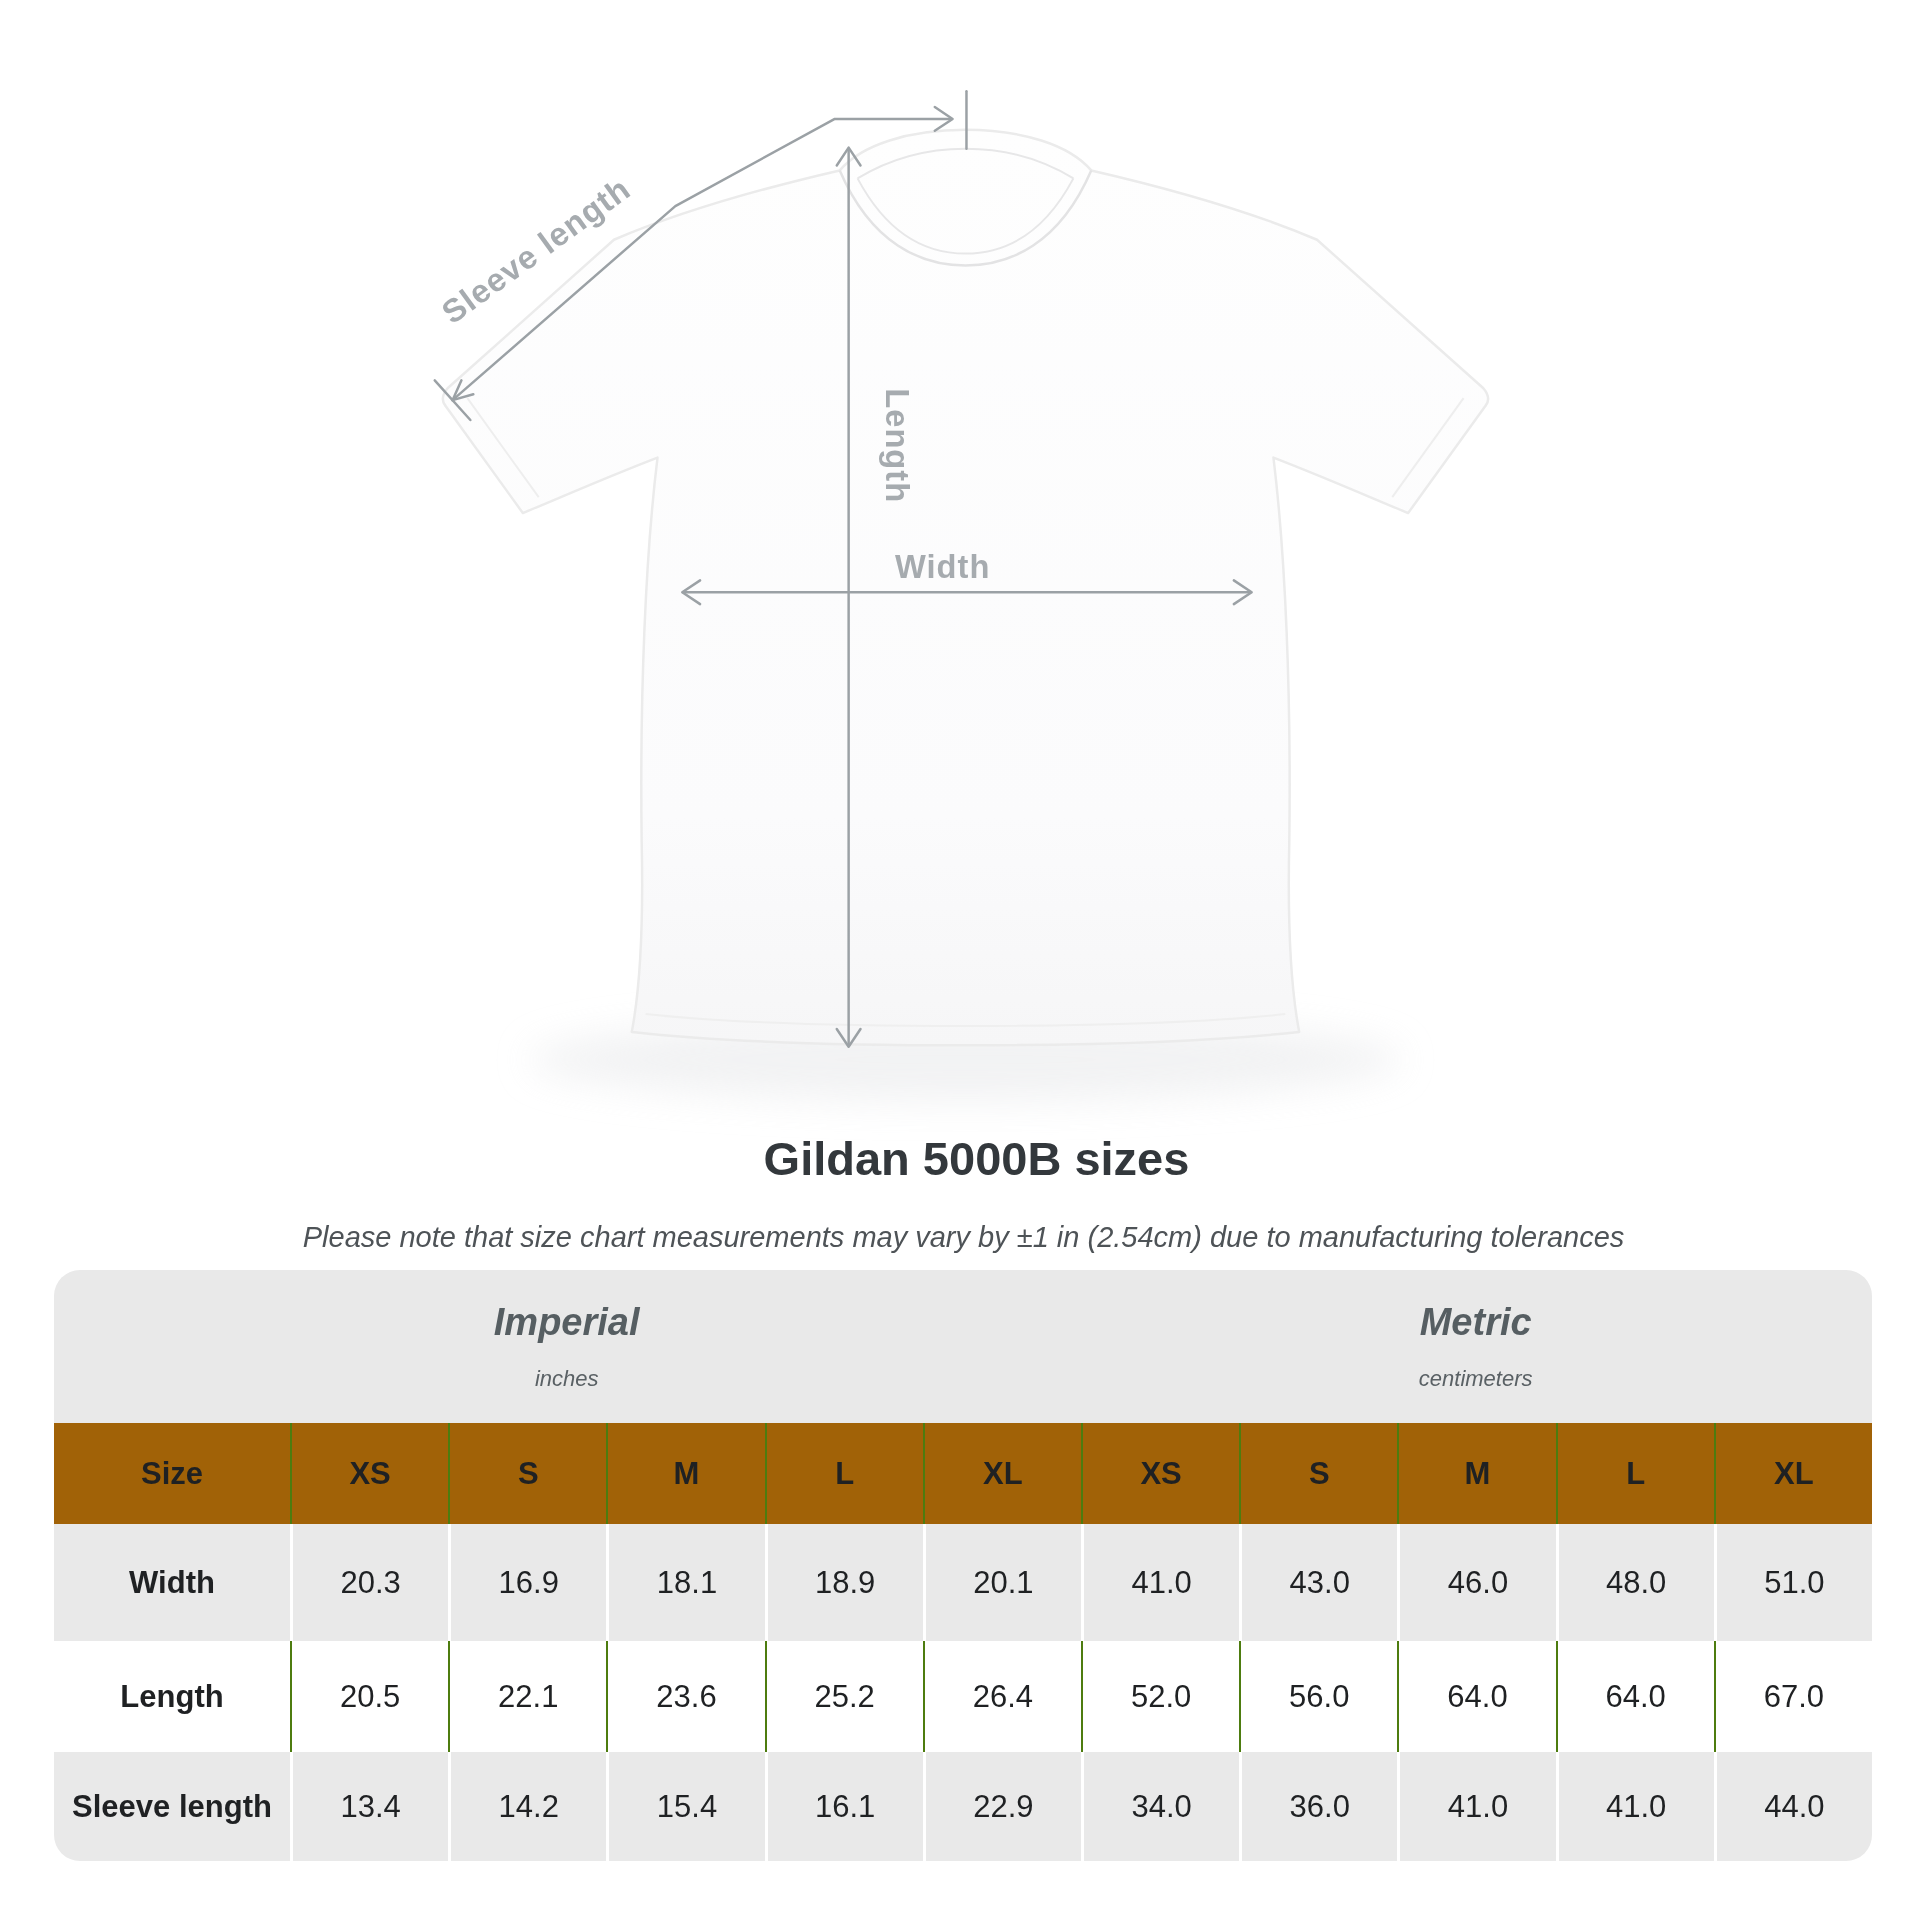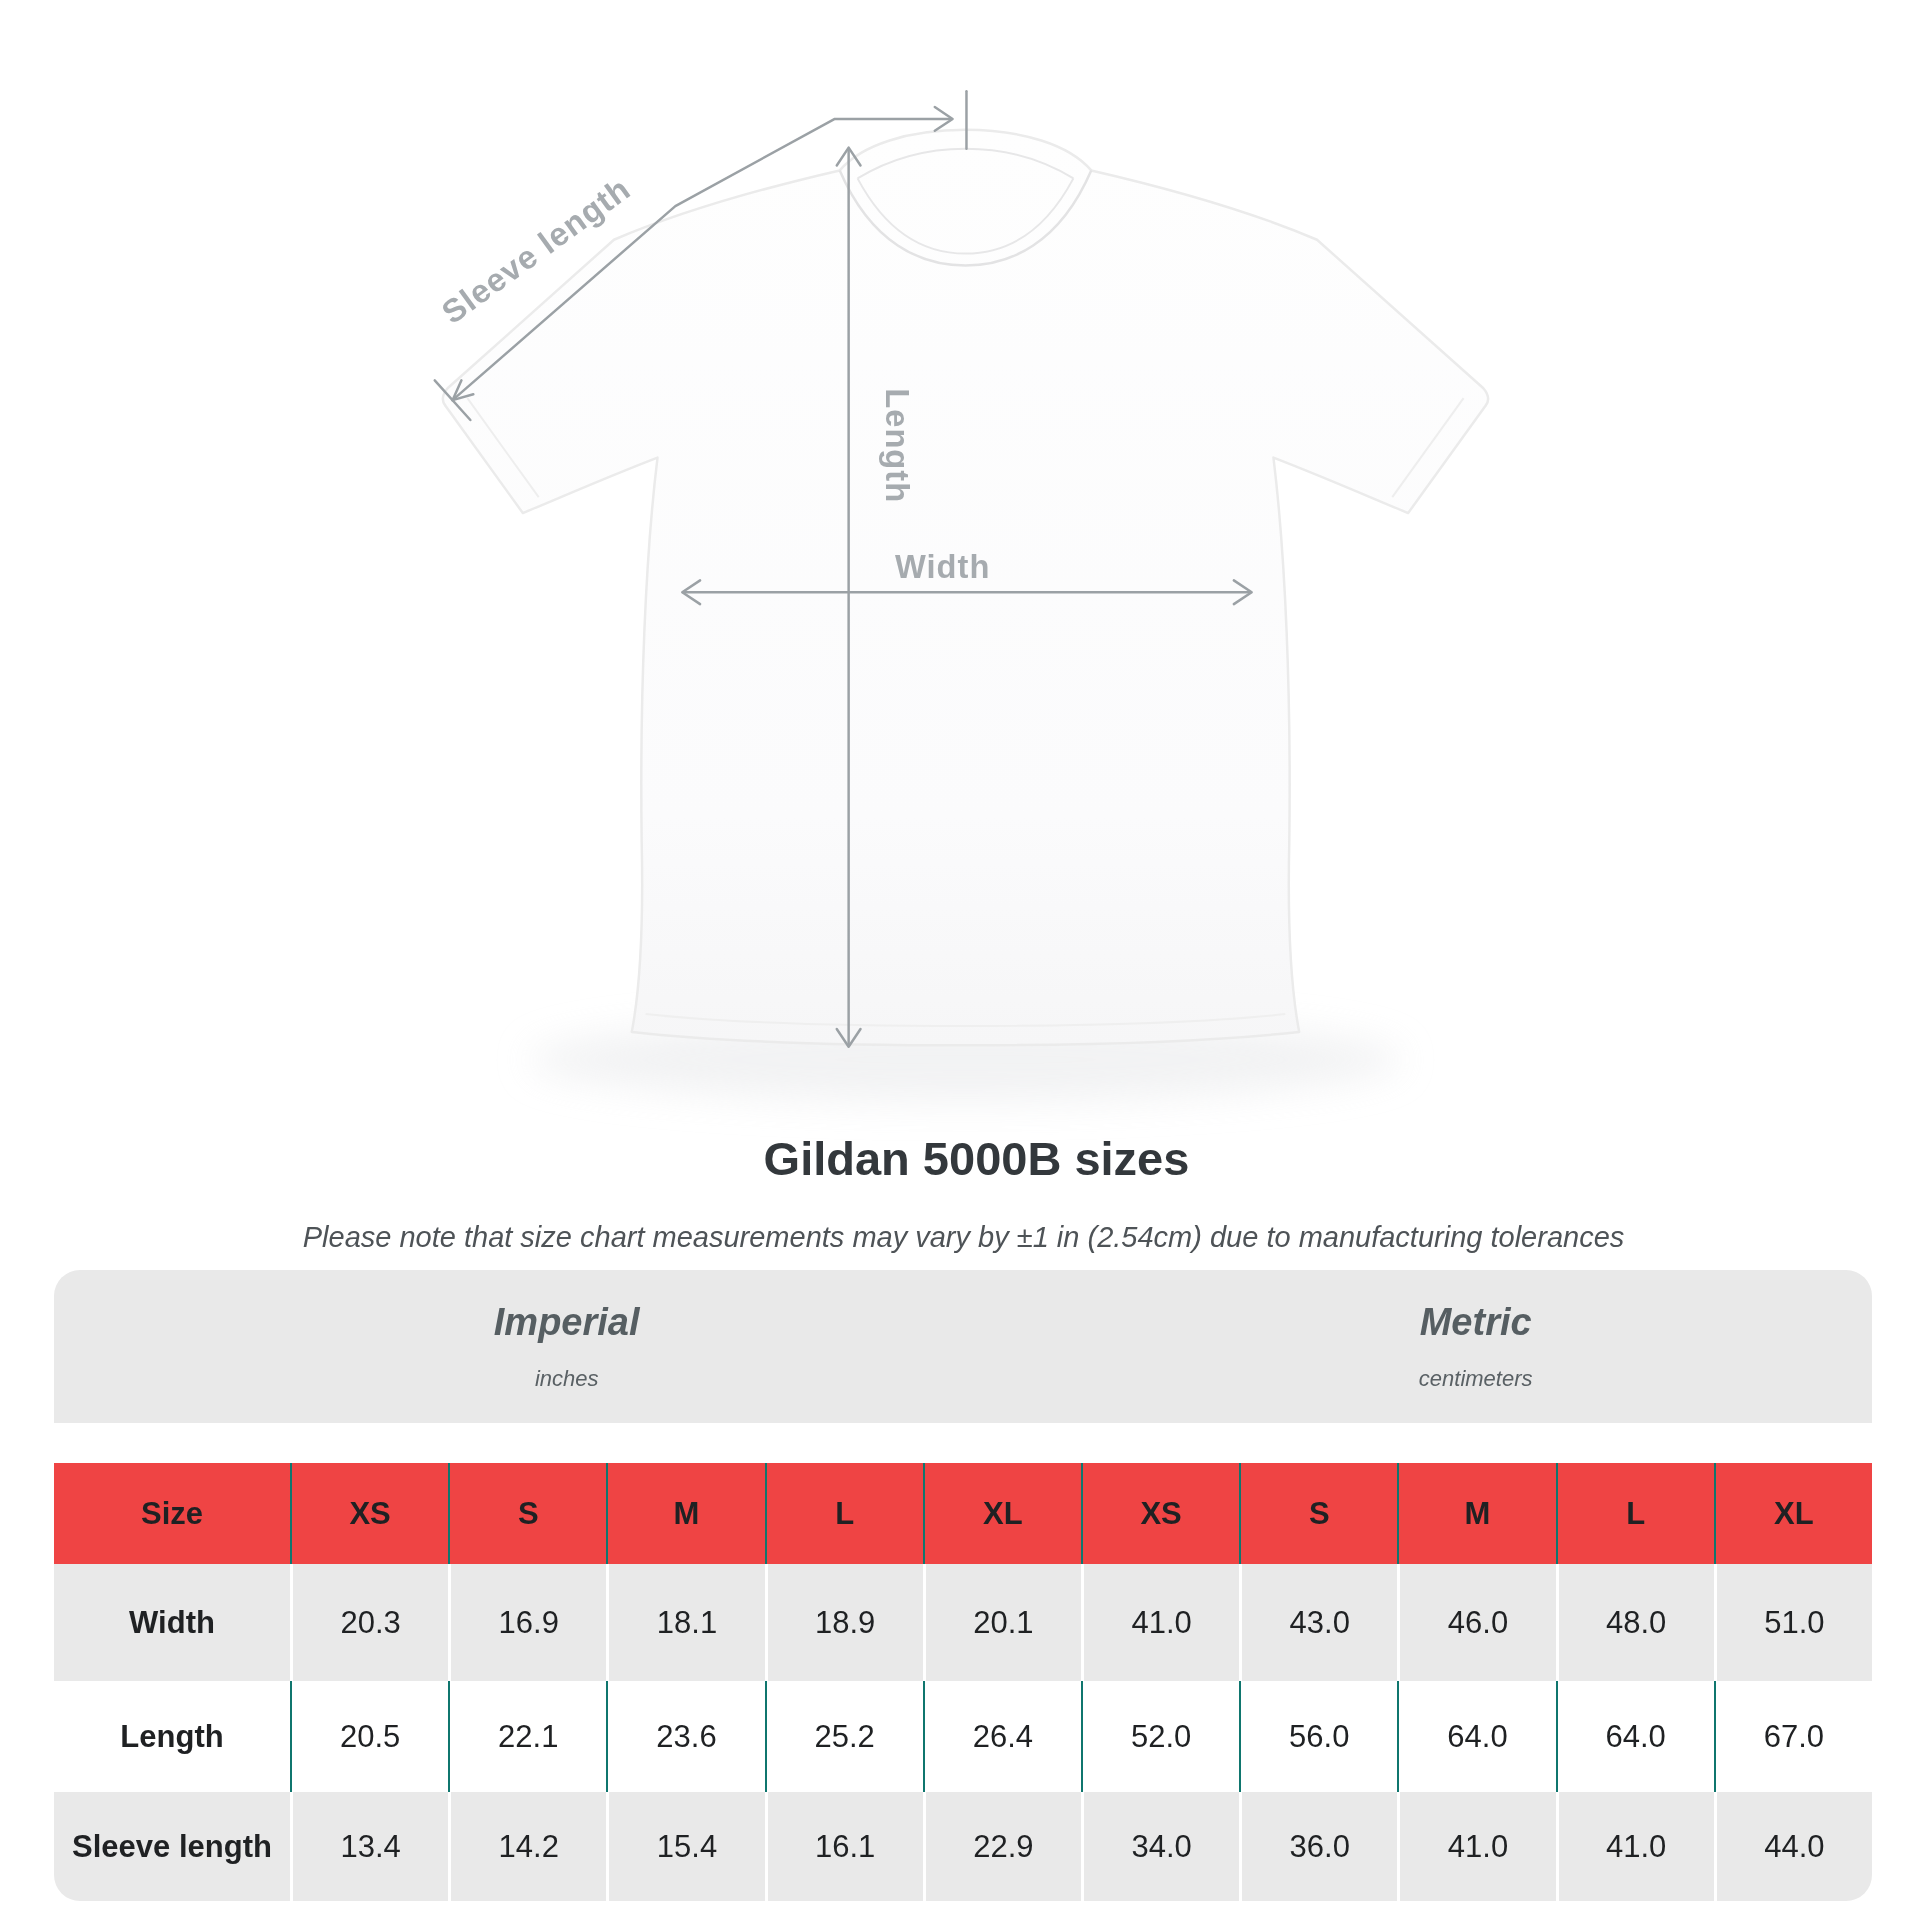--- a/index.html
+++ b/index.html
@@ -37,26 +37,26 @@
   .band-half{display:flex;flex-direction:column;justify-content:center;align-items:center;gap:22px;}
   .band-half.imperial{width:56.4%;}
   .band-half.metric{width:43.6%;}
   .band-title{font-size:38px;font-weight:bold;font-style:italic;color:#565e62;}
   .band-sub{font-size:22px;font-style:italic;color:#5a6165;}
   .t-row{display:grid;grid-template-columns:236px repeat(10,1fr);}
   .t-row .cell{
     display:flex;align-items:center;justify-content:center;
     font-size:31px;color:#1f2123;
   }
-  .row-sizes{height:101px;background:#ef4444;margin-top:40px;}
+  .row-sizes{height:101px;background:#a16207;}
   .row-white{height:111px;background:#ffffff;}
   .row-gray{height:117px;}
   .row-gray .cell{background:#e9e9e9;}
   .row-sizes .cell + .cell,
-  .row-white .cell + .cell{border-left:2px solid #0f766e;}
+  .row-white .cell + .cell{border-left:2px solid #4d7c0f;}
   .row-gray .cell + .cell{border-left:3px solid #ffffff;}
   .head-cell{font-weight:bold;color:#60676b;}
   .label-cell{font-weight:bold;color:#60676b;}
   .row-last{height:109px;}
   .row-last .cell:first-child{border-bottom-left-radius:26px;}
   .row-last .cell:last-child{border-bottom-right-radius:26px;}
 </style>
 </head>
 <body>
 

